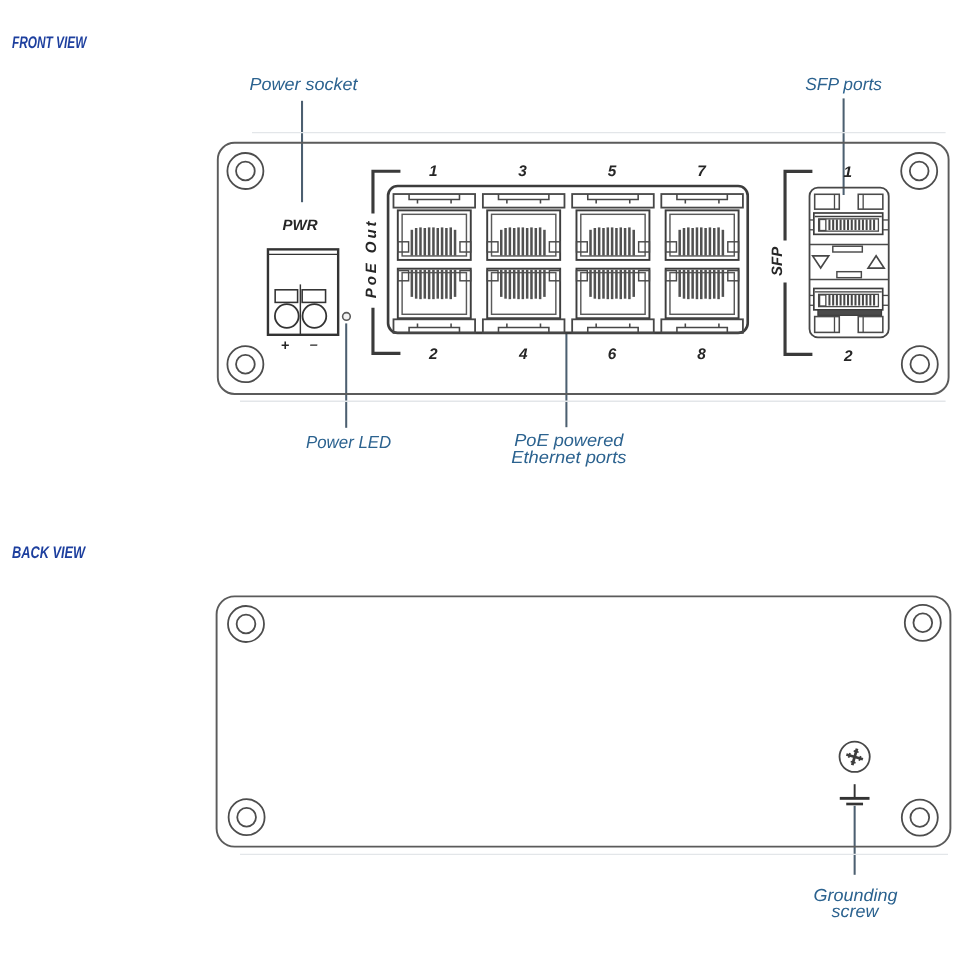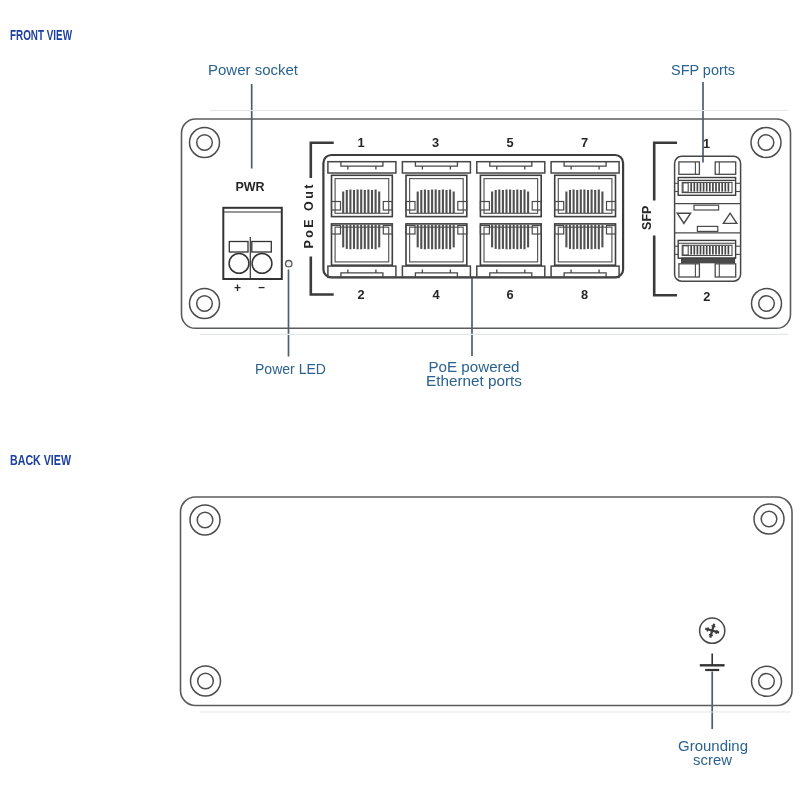--- a/index.html
+++ b/index.html
@@ -1,16 +1,16 @@
 <!DOCTYPE html>
 <html><head>
 <meta charset="utf-8">
 <style>
   html,body{margin:0;padding:0;background:#ffffff;}
-  #page{width:664px;height:800px;position:relative;font-family:"Liberation Sans",sans-serif;}
+  #page{width:664px;height:800px;position:relative;font-family:"Liberation Sans",sans-serif;font-style:italic;}
   svg{position:absolute;top:0;left:0;}
   text{font-family:"Liberation Sans",sans-serif;}
 </style>
 </head>
 <body>
 <div id="page">
 <svg width="800" height="800" viewBox="0 0 800 800">
   <defs>
     <g id="screw">
       <circle cx="0" cy="0" r="15" fill="none" stroke="#4d4d4d" stroke-width="1.5"></circle>

